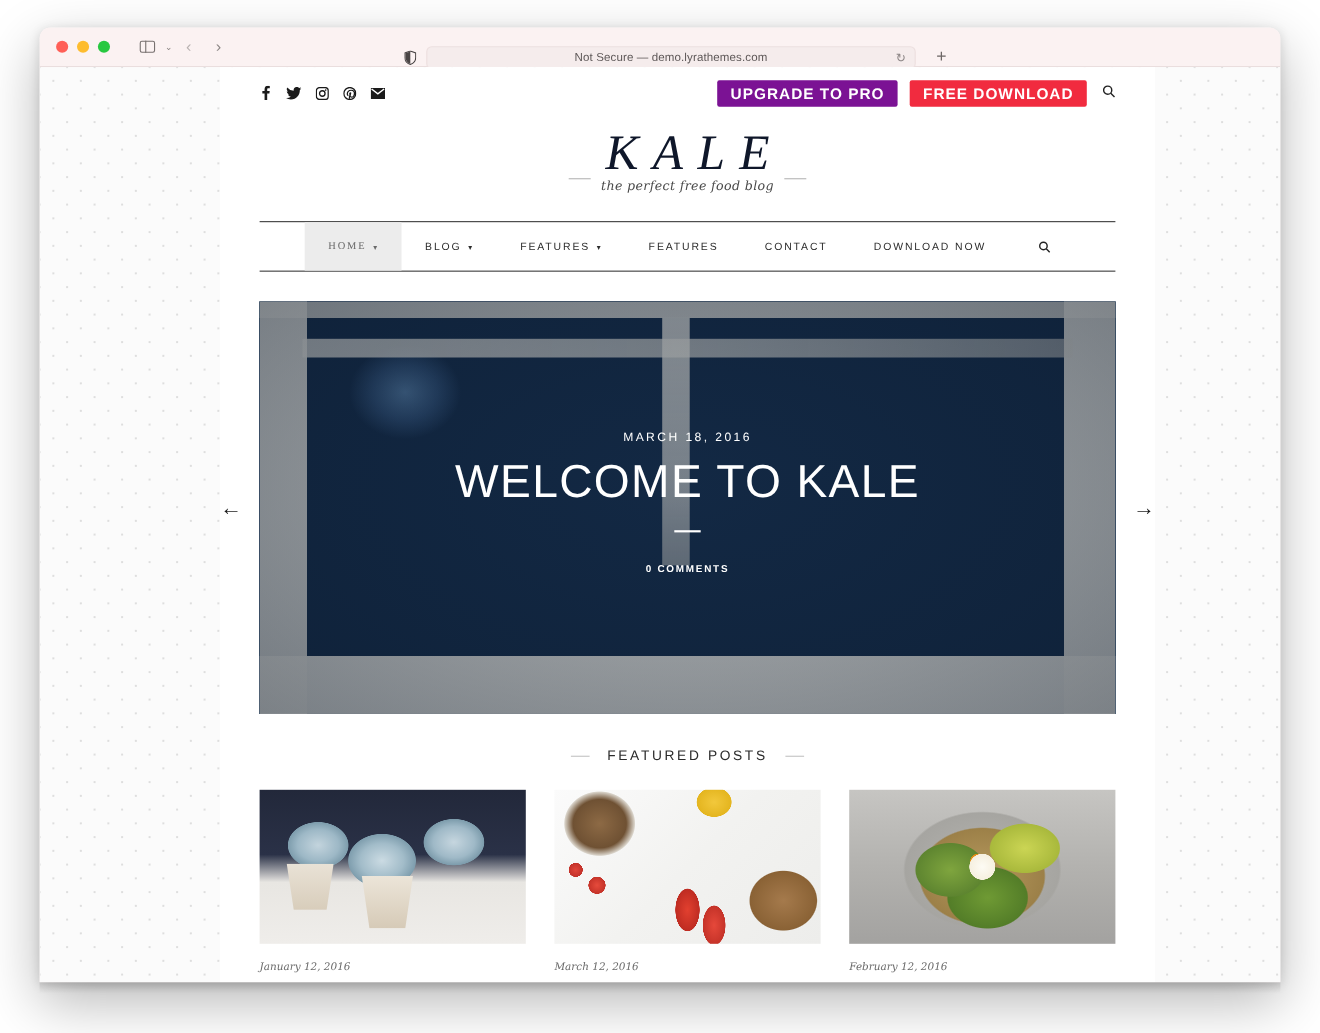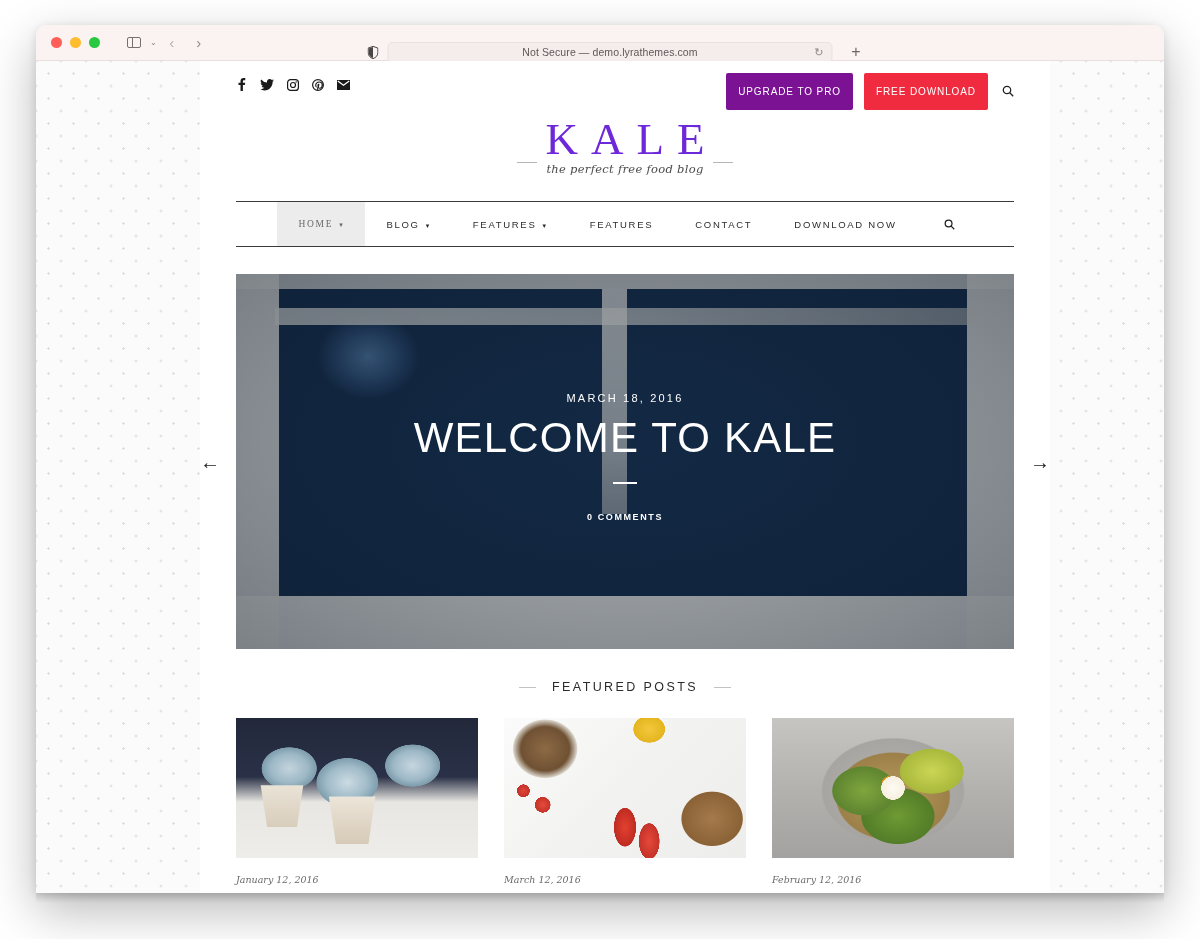--- a/index.html
+++ b/index.html
@@ -100,35 +100,35 @@
   #social-bar {
     position: absolute; left: 36px; top: 17px;
     display: flex; gap: 13px; align-items: center;
   }
   .social-icon { color: #1a1a1a; display: flex; align-items: center; }
   #header-actions {
     position: absolute; right: 36px; top: 12px;
     display: flex; align-items: center; gap: 11px;
   }
   .cta-btn {
-    height: 37px; padding: 0 12px;
+    height: 24px; padding: 0 12px;
     display: flex; align-items: center;
-    font-size: 10px; font-weight: 400; letter-spacing: .9px;
+    font-size: 14px; font-weight: 700; letter-spacing: .9px;
     color: #ffffff; border-radius: 2px; white-space: nowrap;
   }
   #btn-upgrade { background: #7b1294; }
   #btn-download { background: #f12b3f; }
   #header-search { color: #222; margin-left: 3px; }
 
   
   #logo-block { text-align: center; padding-top: 8px; }
   #site-title {
     font-family: "Liberation Serif", serif;
     font-size: 45px; font-weight: 300; letter-spacing: 13px;
-    color: #6d28d9; line-height: 1; text-indent: 13px;
+    color: #0f172a; line-height: 1; text-indent: 13px; font-style: italic;
   }
   #tagline-row {
     display: flex; align-items: flex-start; justify-content: center;
     gap: 9px; 
   }
   .tag-rule { width: 20px; height: 1px; background: #b5b5b5; }
   #tagline {
     font-family: "DejaVu Serif", serif;
     font-style: italic; font-size: 11.5px; color: #4a4a4a; letter-spacing: .3px;
   }

